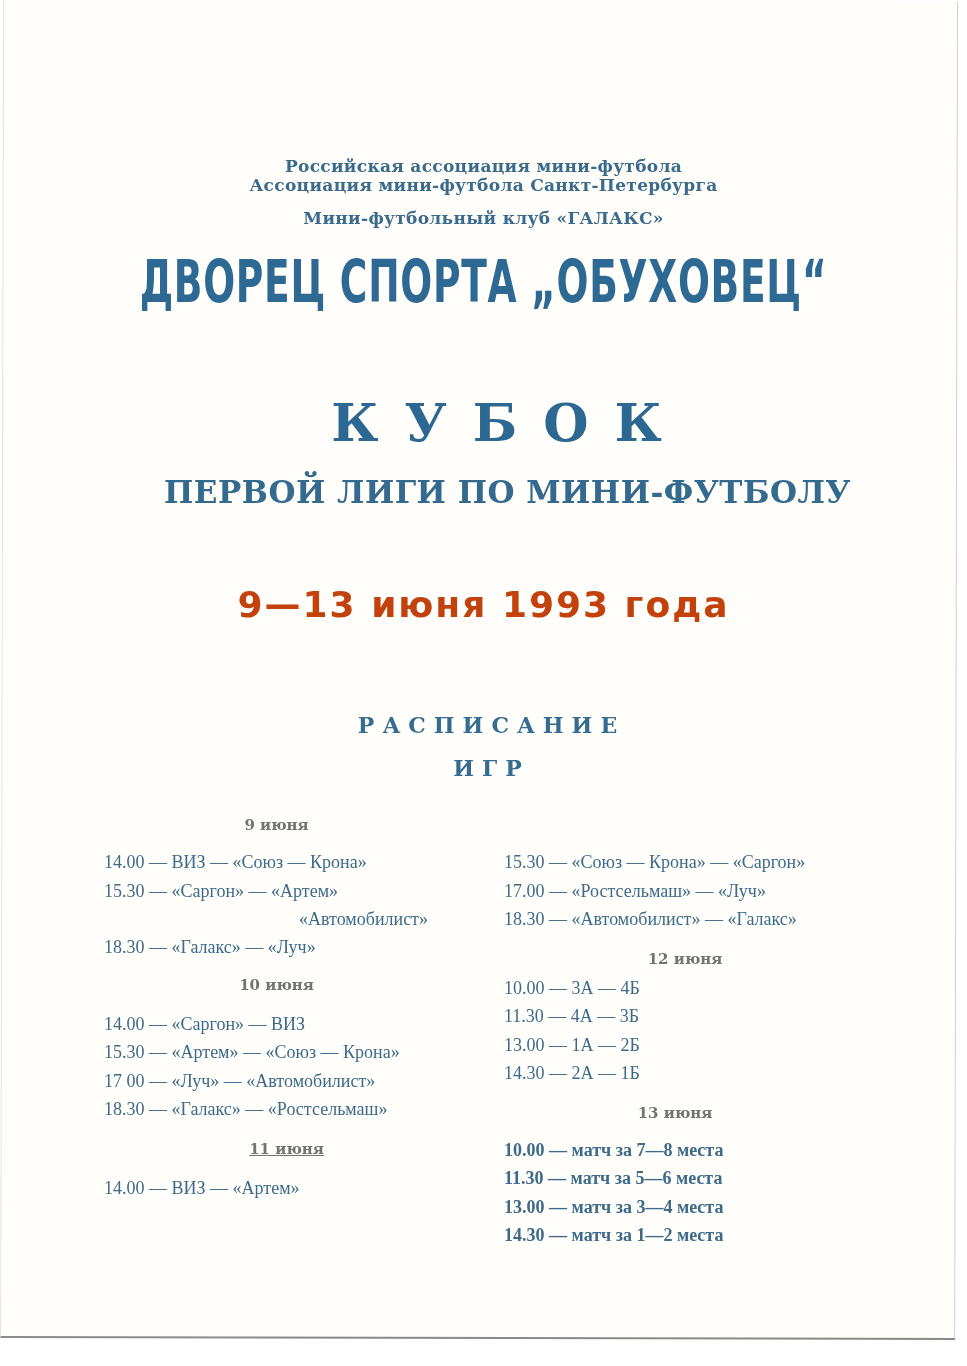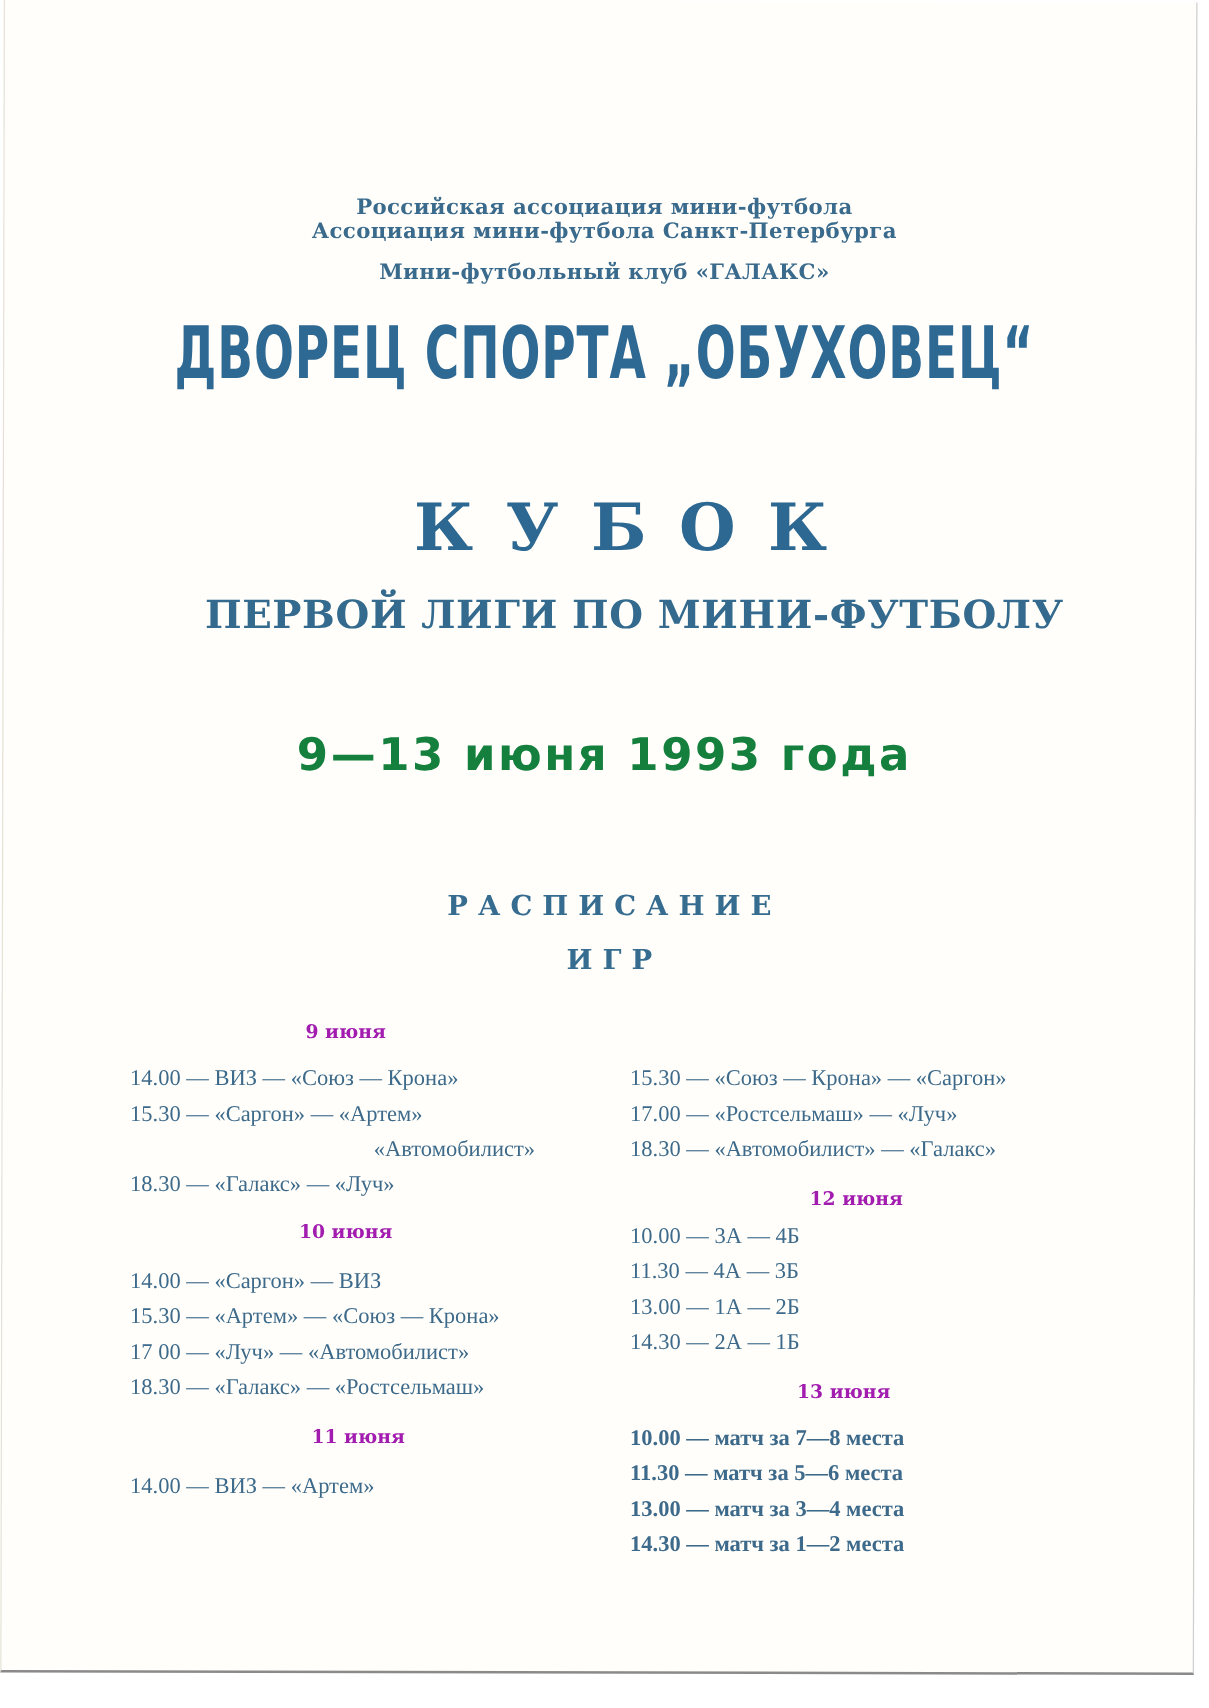--- a/index.html
+++ b/index.html
@@ -16,24 +16,24 @@
     .center { position: absolute; left: 0; width: 967px; text-align: center; }
     .org { font-family: "DejaVu Serif", serif; font-weight: bold; font-size: 17px; color: #3a6a8c; letter-spacing: 0.3px; }
     .title {
       font-family: "DejaVu Sans Condensed", "DejaVu Sans", sans-serif;
       font-weight: bold; font-size: 58px; color: #2e6994;
       transform: scaleX(0.72); transform-origin: center;
       letter-spacing: 1px; white-space: nowrap;
     }
     .cup { font-family: "DejaVu Serif", serif; font-weight: bold; font-size: 52px; color: #2d6892; letter-spacing: 26px; }
     .sub { font-family: "DejaVu Serif", serif; font-weight: bold; font-size: 31px; color: #336a8e; letter-spacing: 0.5px; margin-left: 24px; }
-    .dates { font-family: "DejaVu Sans", sans-serif; font-weight: bold; font-size: 36px; color: #15803d; letter-spacing: 2px; }
+    .dates { font-family: "DejaVu Sans", sans-serif; font-weight: bold; font-size: 36px; color: #c2410c; letter-spacing: 2px; }
     .sched { font-family: "DejaVu Serif", serif; font-weight: bold; font-size: 22px; color: #356c90; letter-spacing: 8px; }
     .col { position: absolute; font-family: "Liberation Serif", serif; font-size: 18px; color: #3d6a8a; }
-    .day { font-family: "DejaVu Serif", serif; font-weight: bold; font-size: 15px; color: #a21caf; text-align: center; }
+    .day { font-family: "DejaVu Serif", serif; font-weight: bold; font-size: 15px; color: #737373; text-align: center; }
     .row { white-space: nowrap; height: 28.5px; line-height: 28.5px; }
     .row.indent { padding-left: 195px; }
   </style>
 </head>
 <body>
 
 <div class="sheet"></div>
 
 <div class="center org" style="top:156px;">Российская ассоциация мини-футбола</div>
 <div class="center org" style="top:175px;">Ассоциация мини-футбола Санкт-Петербурга</div>
@@ -59,21 +59,21 @@
   </div>
 
   <div class="day" style="width:345px; height:24px; margin-top:14px;">10 июня</div>
   <div style="margin-top:10px;">
     <div class="row">14.00 — «Саргон» — ВИЗ</div>
     <div class="row">15.30 — «Артем» — «Союз — Крона»</div>
     <div class="row">17 00 — «Луч» — «Автомобилист»</div>
     <div class="row">18.30 — «Галакс» — «Ростсельмаш»</div>
   </div>
 
-  <div class="day" style="width:365px; height:24px; margin-top:16px;">11 июня</div>
+  <div class="day" style="width:365px; height:24px; margin-top:16px;text-decoration:underline;">11 июня</div>
   <div style="margin-top:10px;">
     <div class="row">14.00 — ВИЗ — «Артем»</div>
   </div>
 </div>
 
 <div class="col" style="left:504px; top:848px; width:360px;">
   <div>
     <div class="row">15.30 — «Союз — Крона» — «Саргон»</div>
     <div class="row">17.00 — «Ростсельмаш» — «Луч»</div>
     <div class="row">18.30 — «Автомобилист» — «Галакс»</div>

